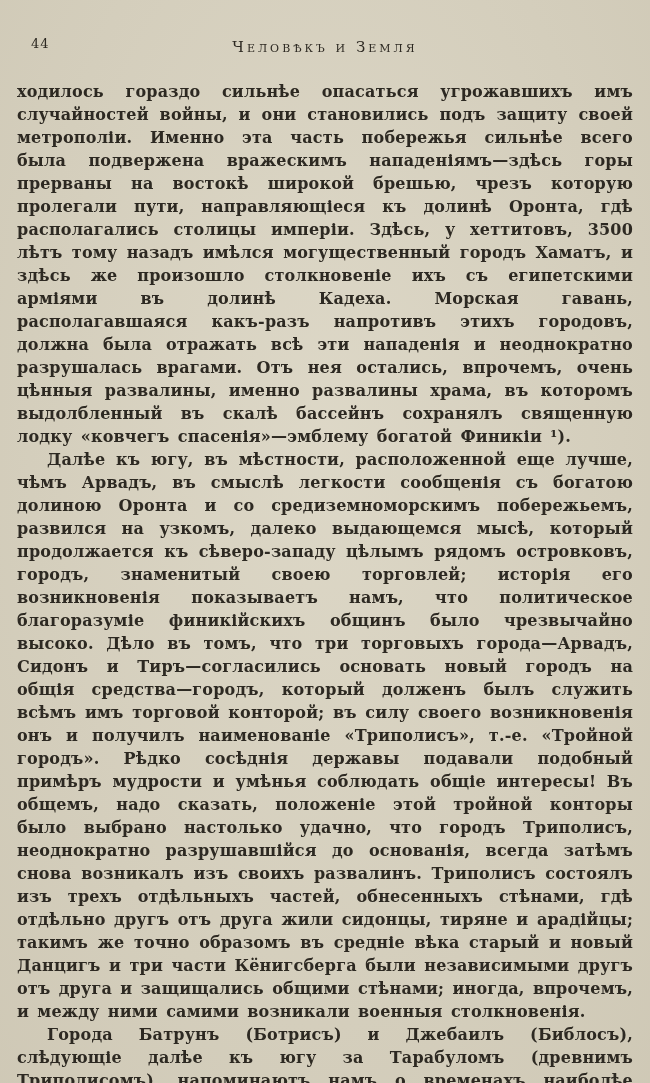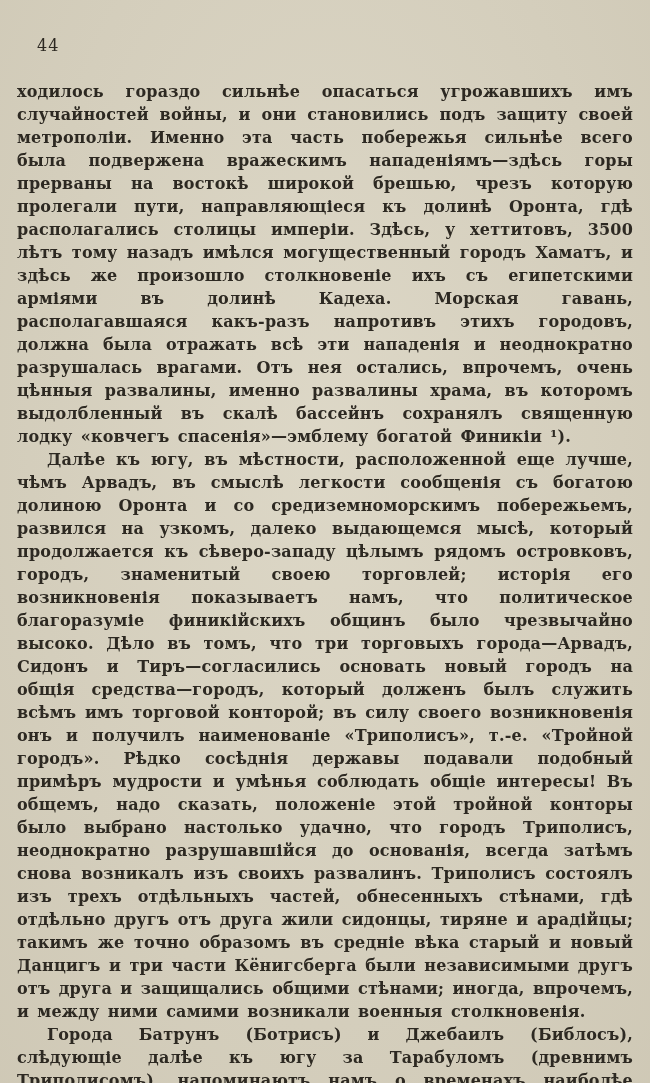--- a/index.html
+++ b/index.html
@@ -18,23 +18,23 @@
     height: 1083px;
     padding: 36px 17px 0 17px;
   }
   .page-header {
     position: relative;
     height: 22px;
     margin-bottom: 22px;
   }
   .page-number {
     position: absolute;
-    left: 20px;
+    left: 14px;
     top: 0;
-    font-size: 16px;
+    font-size: 13px;
     letter-spacing: 1px;
   }
   .running-title {
     position: absolute;
     left: 0;
     right: 0;
     top: 2px;
     text-align: center;
     font-variant: small-caps;
     font-size: 15px;
@@ -55,20 +55,21 @@
     text-indent: 30px;
   }
 </style>
 </head>
 <body>
 
 <div class="page">
 
   <div class="page-header">
     <span class="page-number">44</span>
+    <span class="running-title">Человѣкъ и Земля</span>
   </div>
 
   <div class="page-body">
     <p>ходилось гораздо сильнѣе опасаться угрожавшихъ имъ случайностей войны, и они становились подъ защиту своей метрополіи. Именно эта часть побережья сильнѣе всего была подвержена вражескимъ нападеніямъ—здѣсь горы прерваны на востокѣ широкой брешью, чрезъ которую пролегали пути, направляющіеся къ долинѣ Оронта, гдѣ располагались столицы имперіи. Здѣсь, у хеттитовъ, 3500 лѣтъ тому назадъ имѣлся могущественный городъ Хаматъ, и здѣсь же произошло столкновеніе ихъ съ египетскими арміями въ долинѣ Кадеха. Морская гавань, располагавшаяся какъ-разъ напротивъ этихъ городовъ, должна была отражать всѣ эти нападенія и неоднократно разрушалась врагами. Отъ нея остались, впрочемъ, очень цѣнныя развалины, именно развалины храма, въ которомъ выдолбленный въ скалѣ бассейнъ сохранялъ священную лодку «ковчегъ спасенія»—эмблему богатой Финикіи ¹).</p>
     <p class="indent">Далѣе къ югу, въ мѣстности, расположенной еще лучше, чѣмъ Арвадъ, въ смыслѣ легкости сообщенія съ богатою долиною Оронта и со средиземноморскимъ побережьемъ, развился на узкомъ, далеко выдающемся мысѣ, который продолжается къ сѣверо-западу цѣлымъ рядомъ островковъ, городъ, знаменитый своею торговлей; исторія его возникновенія показываетъ намъ, что политическое благоразуміе финикійскихъ общинъ было чрезвычайно высоко. Дѣло въ томъ, что три торговыхъ города—Арвадъ, Сидонъ и Тиръ—согласились основать новый городъ на общія средства—городъ, который долженъ былъ служить всѣмъ имъ торговой конторой; въ силу своего возникновенія онъ и получилъ наименованіе «Триполисъ», т.-е. «Тройной городъ». Рѣдко сосѣднія державы подавали подобный примѣръ мудрости и умѣнья соблюдать общіе интересы! Въ общемъ, надо сказать, положеніе этой тройной конторы было выбрано настолько удачно, что городъ Триполисъ, неоднократно разрушавшійся до основанія, всегда затѣмъ снова возникалъ изъ своихъ развалинъ. Триполисъ состоялъ изъ трехъ отдѣльныхъ частей, обнесенныхъ стѣнами, гдѣ отдѣльно другъ отъ друга жили сидонцы, тиряне и арадійцы; такимъ же точно образомъ въ средніе вѣка старый и новый Данцигъ и три части Кёнигсберга были независимыми другъ отъ друга и защищались общими стѣнами; иногда, впрочемъ, и между ними самими возникали военныя столкновенія.</p>
     <p class="indent">Города Батрунъ (Ботрисъ) и Джебаилъ (Библосъ), слѣдующіе далѣе къ югу за Тарабуломъ (древнимъ Триполисомъ), напоминаютъ намъ о временахъ наиболѣе древнихъ: къ этимъ небольшимъ гаванямъ сирійскаго побережья спустились горные жители Ливанскаго хребта и основали въ нихъ первыя колоніи для морской торговли. Древне-ассирійское наименованіе Библоса—Губаль—имѣетъ то же самое значеніе,</p>
   </div>
 
 </div>
 

